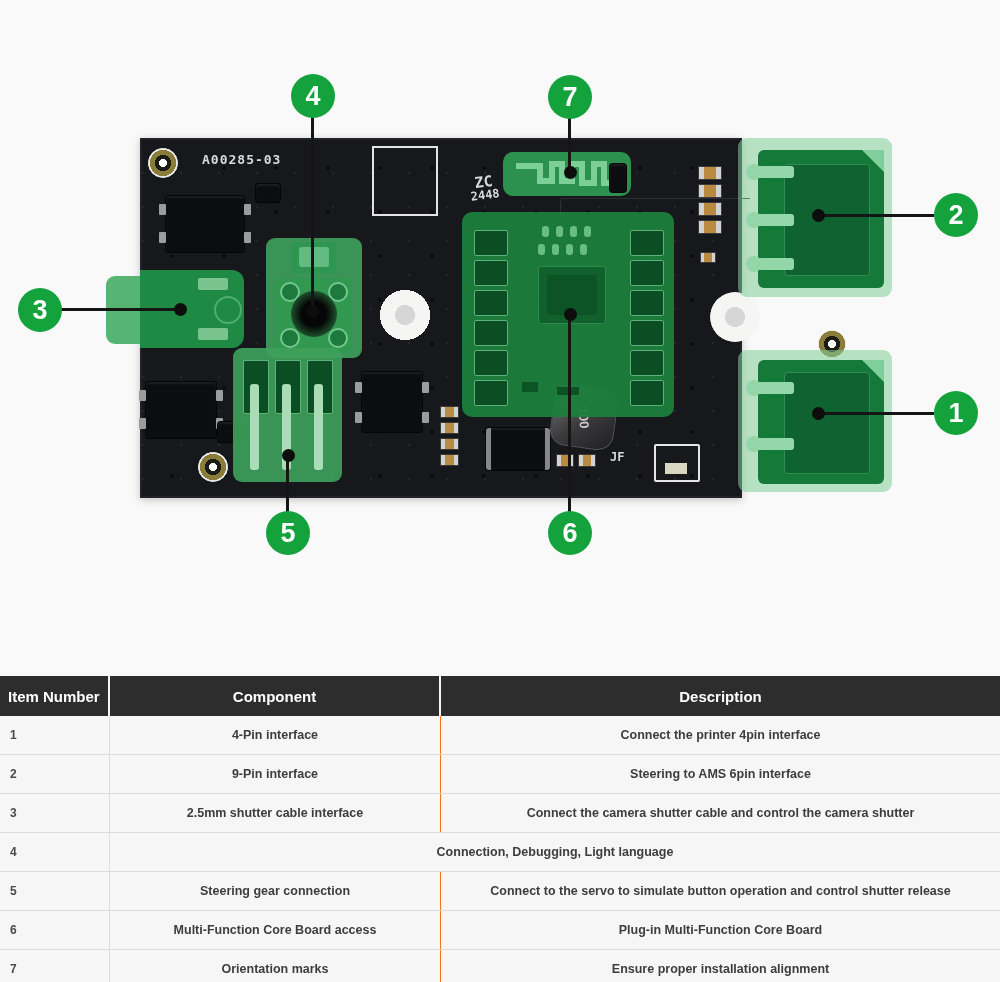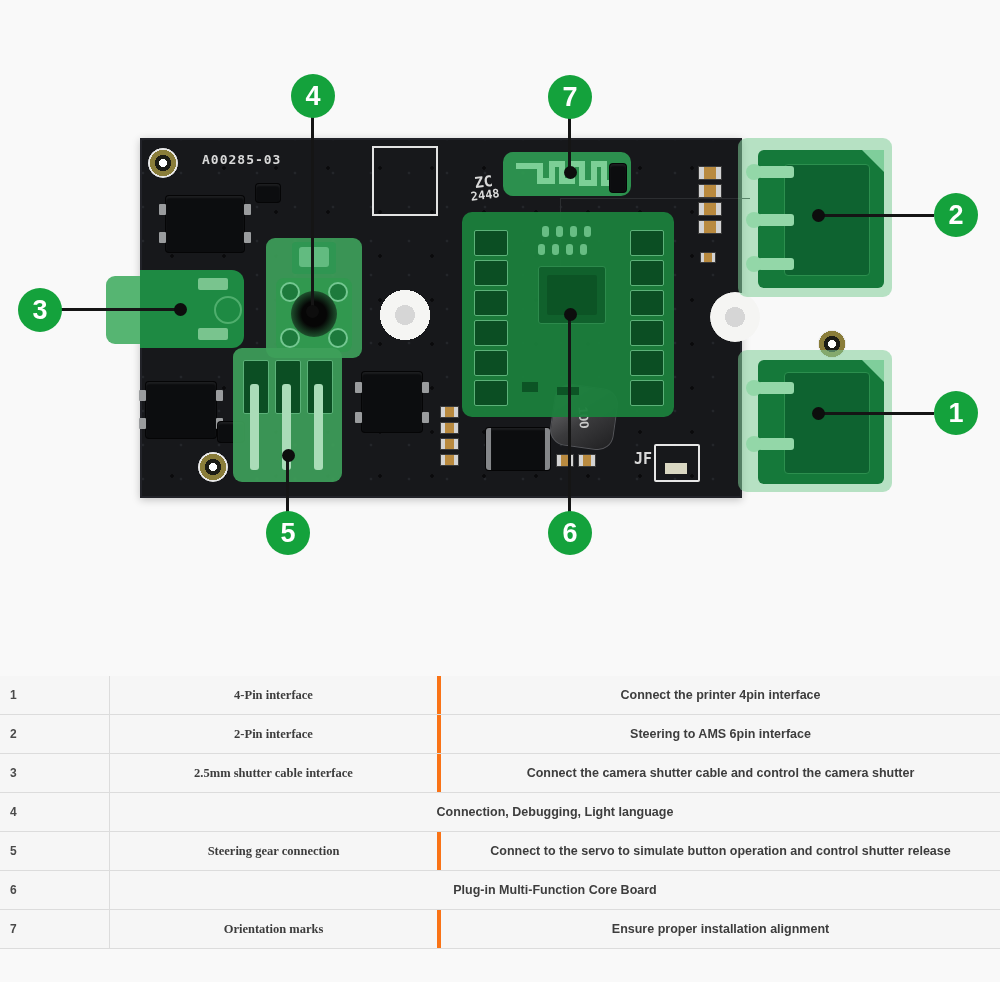--- a/index.html
+++ b/index.html
@@ -45,21 +45,21 @@
   
   #info-table{position:absolute;left:0;top:676px;width:1000px;}
   .thead{display:flex;height:40px;background:#2d2d2d;}
   .th{color:#ffffff;font-weight:bold;font-size:15px;display:flex;align-items:center;justify-content:center;box-sizing:border-box;}
   .th-item{width:110px;justify-content:flex-start;padding-left:8px;border-right:2px solid #f4f4f4;}
   .th-comp{width:331px;border-right:2px solid #f4f4f4;}
   .th-desc{flex:1;}
   .tr{display:flex;height:38px;background:#f6f6f6;border-bottom:1px solid #dcdcdc;}
   .td{display:flex;align-items:center;justify-content:center;font-size:12.5px;font-weight:bold;color:#3d3d3d;box-sizing:border-box;}
   .td-item{width:110px;justify-content:flex-start;padding-left:10px;font-size:12px;color:#4a4a4a;border-right:1px solid #dcdcdc;}
-  .td-comp{width:331px;border-right:4px solid #f97316;font-family:Liberation Serif, serif;}
+  .td-comp{width:331px;border-right:1px solid #f97316;}
   .td-desc{flex:1;padding:0 8px;text-align:center;}
 </style>
 </head>
 <body>
 
 <div id="diagram">
 
   <div class="board">
 
     <div class="abs silk" style="left:62px;top:14px;font-size:13px;letter-spacing:1px;">A00285-03</div>
@@ -109,21 +109,21 @@
     <div class="abs smdres" style="left:558px;top:64px;width:22px;height:12px;"></div>
     <div class="abs smdres" style="left:558px;top:82px;width:22px;height:12px;"></div>
     <div class="abs smdres" style="left:560px;top:114px;width:14px;height:9px;"></div>
     <div class="abs smdres" style="left:300px;top:268px;width:17px;height:10px;"></div>
     <div class="abs smdres" style="left:300px;top:284px;width:17px;height:10px;"></div>
     <div class="abs smdres" style="left:300px;top:300px;width:17px;height:10px;"></div>
     <div class="abs smdres" style="left:300px;top:316px;width:17px;height:10px;"></div>
     <div class="abs chip" style="left:346px;top:290px;width:54px;height:42px;border-left:5px solid #85878a;border-right:5px solid #85878a;"></div>
     <div class="abs smdres" style="left:416px;top:316px;width:16px;height:11px;"></div>
     <div class="abs smdres" style="left:438px;top:316px;width:16px;height:11px;"></div>
-    <div class="abs silk" style="left:494px;top:312px;font-size:15px;">JF</div>
+    <div class="abs silk" style="left:470px;top:312px;font-size:12px;">JF</div>
     <div class="abs" style="left:514px;top:306px;width:42px;height:34px;border:2px solid #e6e6e6;border-radius:2px;">
       <div class="abs" style="left:9px;top:17px;width:22px;height:11px;background:#d9d7c2;"></div>
     </div>
 
     <div class="abs" style="left:412px;top:248px;width:62px;height:60px;border-radius:16px;transform:rotate(8deg);
                             background:linear-gradient(140deg,#7a7a7c 0%,#3a3a3c 55%,#1f1f21 100%);border:1px solid #55565a;
                             display:flex;align-items:center;justify-content:center;">
       <span style="transform:rotate(78deg);color:#c9c9c9;font-weight:bold;font-size:13px;">100</span>
     </div>
 
@@ -233,46 +233,52 @@
   <div class="cline" style="left:286px;top:455px;width:3px;height:58px;"></div>
   <div class="cdot" style="left:282px;top:449px;"></div>
   <div class="callout" style="left:266px;top:511px;">5</div>
 
   <div class="cline" style="left:568px;top:315px;width:3px;height:198px;"></div>
   <div class="cdot" style="left:564px;top:308px;"></div>
   <div class="callout" style="left:548px;top:511px;">6</div>
 </div>
 
 <div id="info-table">
+  <div class="thead">
+    <div class="th th-item">Item Number</div>
+    <div class="th th-comp">Component</div>
+    <div class="th th-desc">Description</div>
+  </div>
   <div class="tr">
     <div class="td td-item">1</div>
     <div class="td td-comp">4-Pin interface</div>
     <div class="td td-desc">Connect the printer 4pin interface</div>
   </div>
   <div class="tr">
     <div class="td td-item">2</div>
-    <div class="td td-comp">2-Pin interface</div>
+    <div class="td td-comp">9-Pin interface</div>
     <div class="td td-desc">Steering to AMS 6pin interface</div>
   </div>
   <div class="tr">
     <div class="td td-item">3</div>
     <div class="td td-comp">2.5mm shutter cable interface</div>
     <div class="td td-desc">Connect the camera shutter cable and control the camera shutter</div>
   </div>
   <div class="tr">
     <div class="td td-item">4</div>
     <div class="td td-desc">Connection, Debugging, Light language</div>
   </div>
   <div class="tr">
     <div class="td td-item">5</div>
     <div class="td td-comp">Steering gear connection</div>
     <div class="td td-desc">Connect to the servo to simulate button operation and control shutter release</div>
   </div>
   <div class="tr">
     <div class="td td-item">6</div>
+    <div class="td td-comp">Multi-Function Core Board access</div>
     <div class="td td-desc">Plug-in Multi-Function Core Board</div>
   </div>
   <div class="tr">
     <div class="td td-item">7</div>
     <div class="td td-comp">Orientation marks</div>
     <div class="td td-desc">Ensure proper installation alignment</div>
   </div>
 </div>
 
 </body></html>

